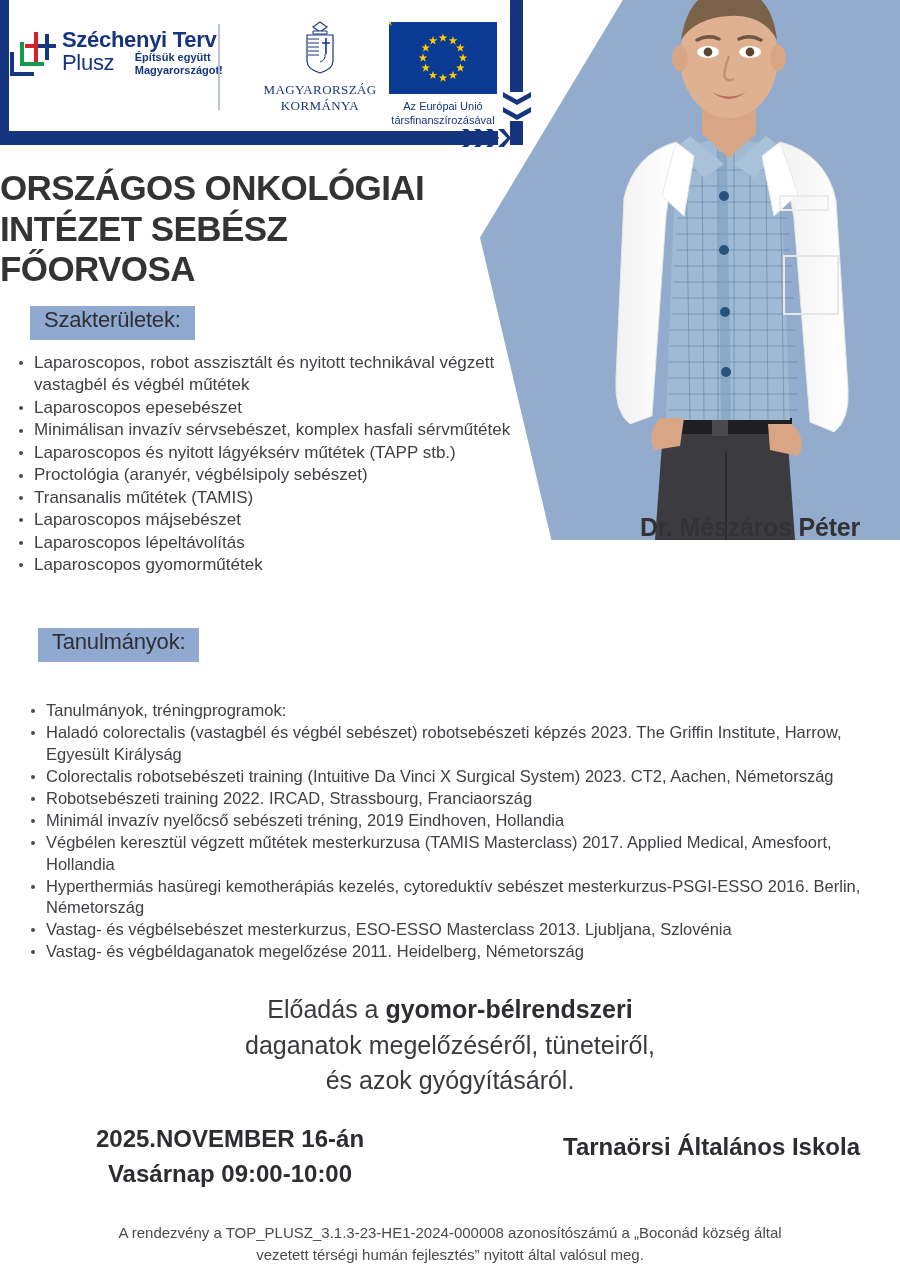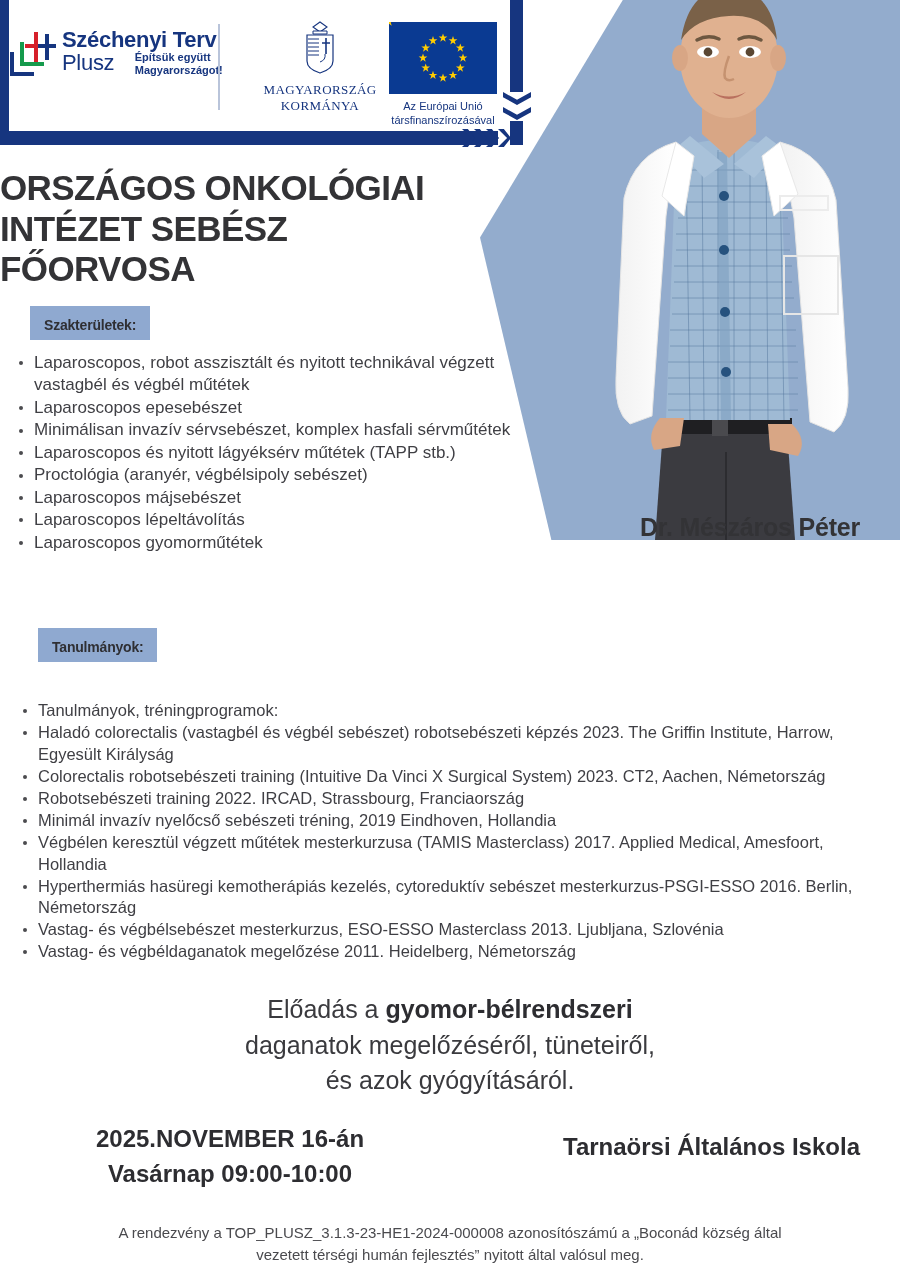--- a/index.html
+++ b/index.html
@@ -77,38 +77,38 @@
   
   .headline{
     position:absolute;left:0;top:168px;width:546px;
     font-size:35px;line-height:1.16;font-weight:bold;color:#333336;
     letter-spacing:-.6px;
   }
 
   
   .chip{
     position:absolute;background:#8fa9d0;color:#2f2f33;
-    font-size:14px;font-weight:bold;padding:11px 14px 7px 14px;letter-spacing:-.2px;
+    font-size:22px;font-weight:normal;padding:1px 14px 7px 14px;letter-spacing:-.2px;
   }
   .chip-spec{left:30px;top:306px;}
   .chip-study{left:38px;top:628px;}
 
   
   ul.blist{margin:0;padding:0;list-style:none;}
   ul.blist li{position:relative;padding-left:20px;}
   ul.blist li:before{
     content:"";position:absolute;left:5px;top:.55em;width:4px;height:4px;
     border-radius:50%;background:#4b4b4f;
   }
   .spec-list{
     position:absolute;left:14px;top:352px;width:520px;
     font-size:17px;line-height:1.32;color:#3f3f44;
   }
   .study-list{
-    position:absolute;left:18px;top:700px;width:872px;
+    position:absolute;left:26px;top:700px;width:872px;
     font-size:16.5px;line-height:1.33;color:#3f3f44;
   }
   .study-list li{padding-left:22px;}
 
   
   .blurb{
     position:absolute;left:0;top:992px;width:900px;text-align:center;
     font-size:25px;line-height:1.42;color:#3a3a3e;
   }
   .blurb b{font-weight:bold;color:#2d2d31;}
@@ -323,20 +323,21 @@
   <div>FŐORVOSA</div>
 </div>
 
 <div class="chip chip-spec">Szakterületek:</div>
 <ul class="blist spec-list">
   <li>Laparoscopos, robot asszisztált és nyitott technikával végzett vastagbél és végbél műtétek</li>
   <li>Laparoscopos epesebészet</li>
   <li>Minimálisan invazív sérvsebészet, komplex hasfali sérvműtétek</li>
   <li>Laparoscopos és nyitott lágyéksérv műtétek (TAPP stb.)</li>
   <li>Proctológia (aranyér, végbélsipoly sebészet)</li>
+  <li>Transanalis műtétek (TAMIS)</li>
   <li>Laparoscopos májsebészet</li>
   <li>Laparoscopos lépeltávolítás</li>
   <li>Laparoscopos gyomorműtétek</li>
 </ul>
 
 <div class="chip chip-study">Tanulmányok:</div>
 <ul class="blist study-list">
   <li>Tanulmányok, tréningprogramok:</li>
   <li>Haladó colorectalis (vastagbél és végbél sebészet) robotsebészeti képzés 2023. The Griffin Institute, Harrow, Egyesült Királyság</li>
   <li>Colorectalis robotsebészeti training (Intuitive Da Vinci X Surgical System) 2023. CT2, Aachen, Németország</li>

